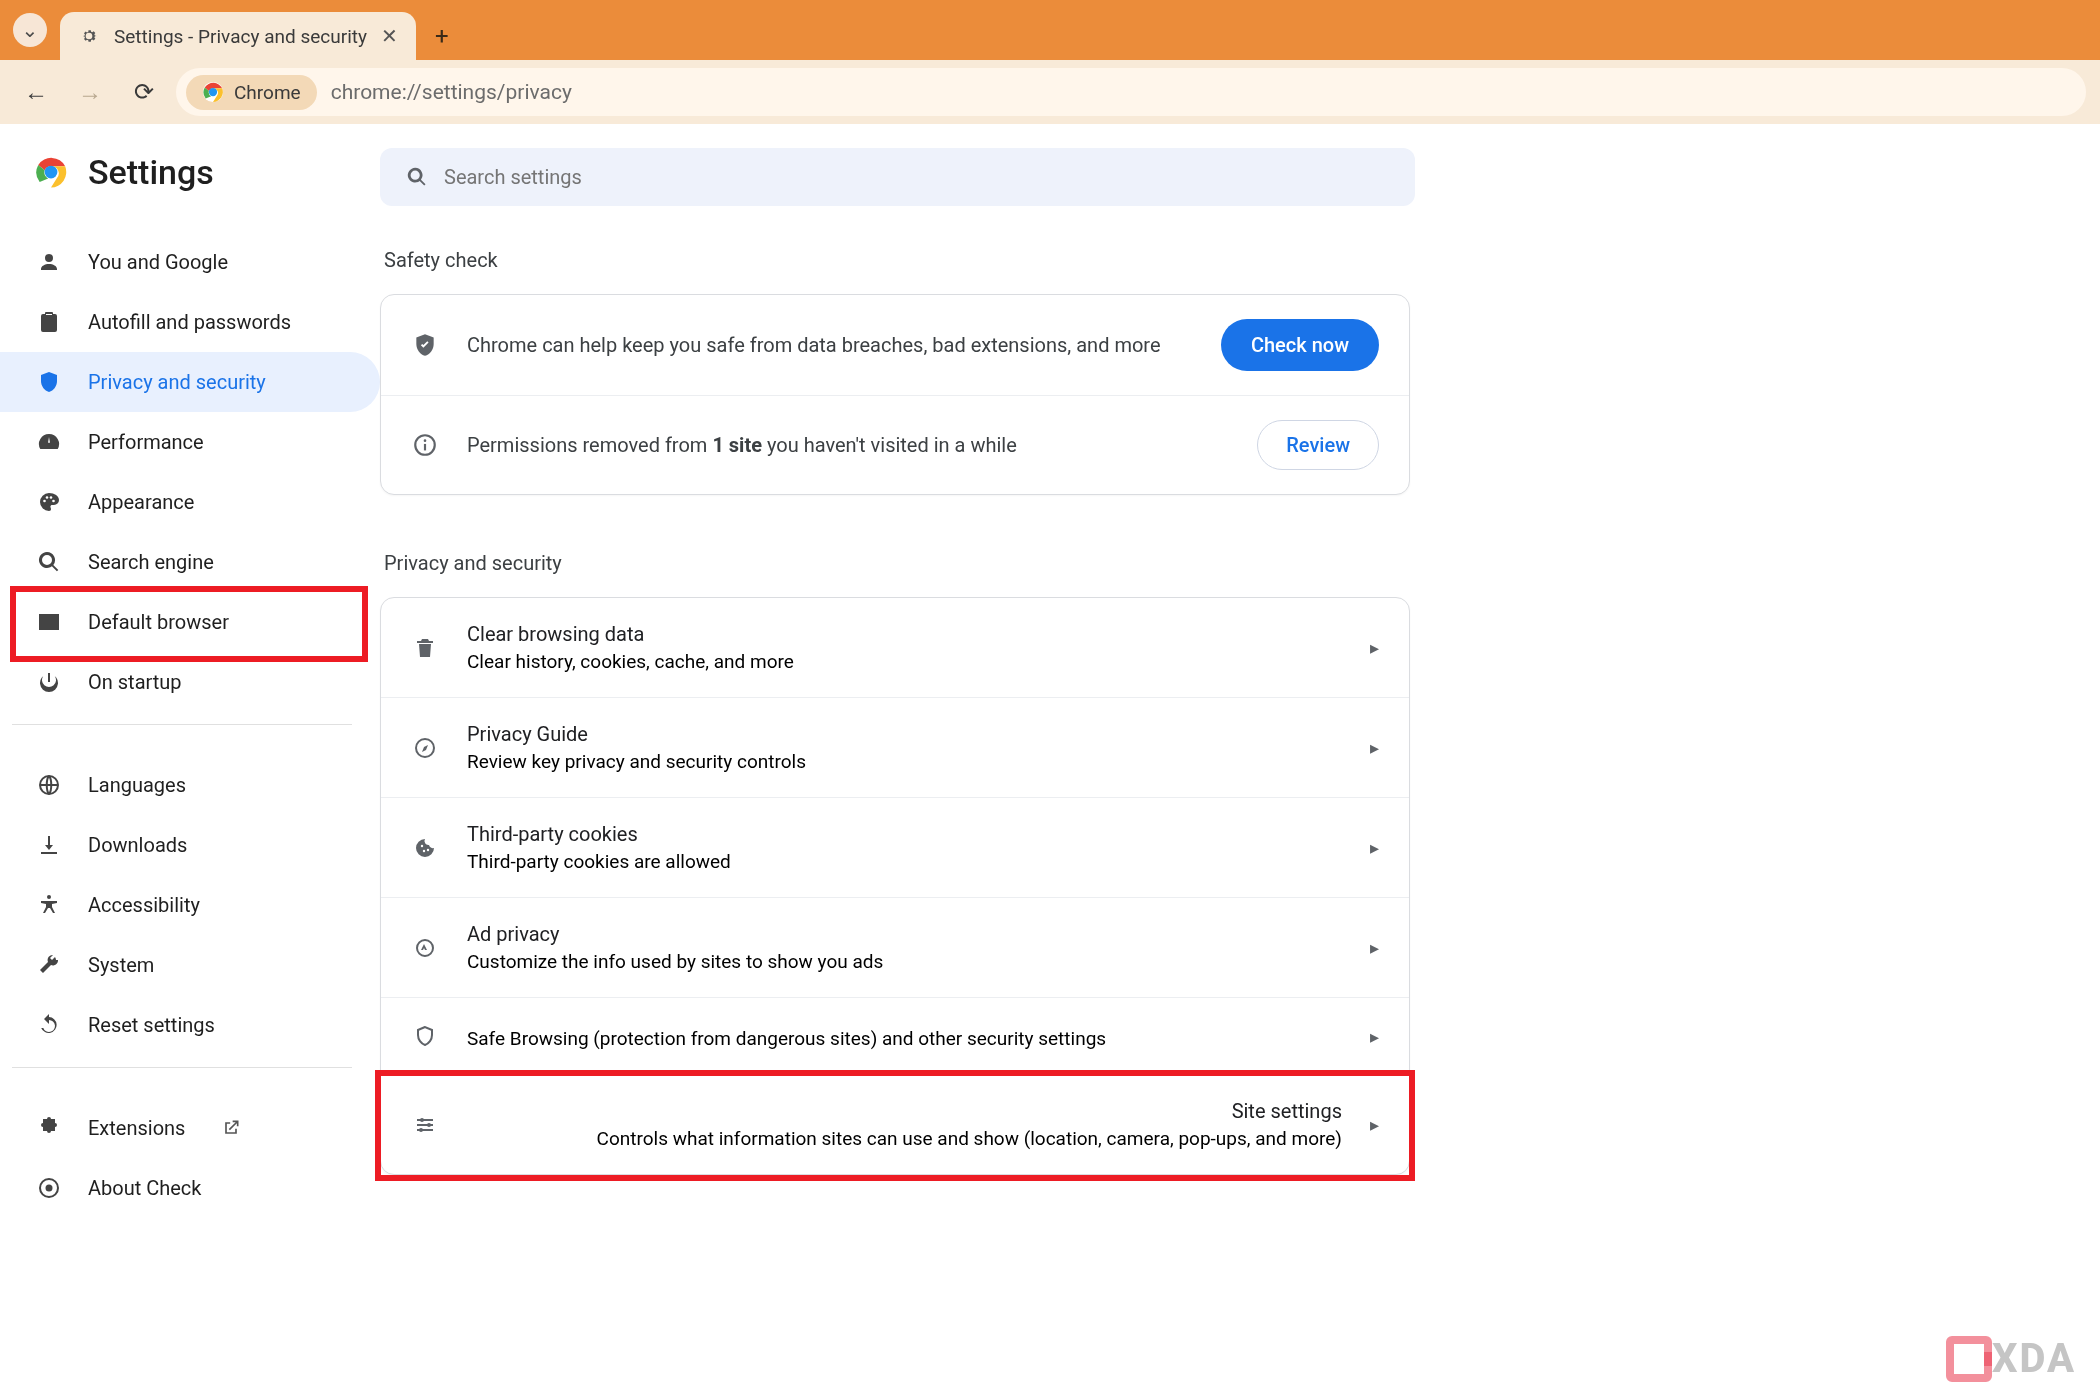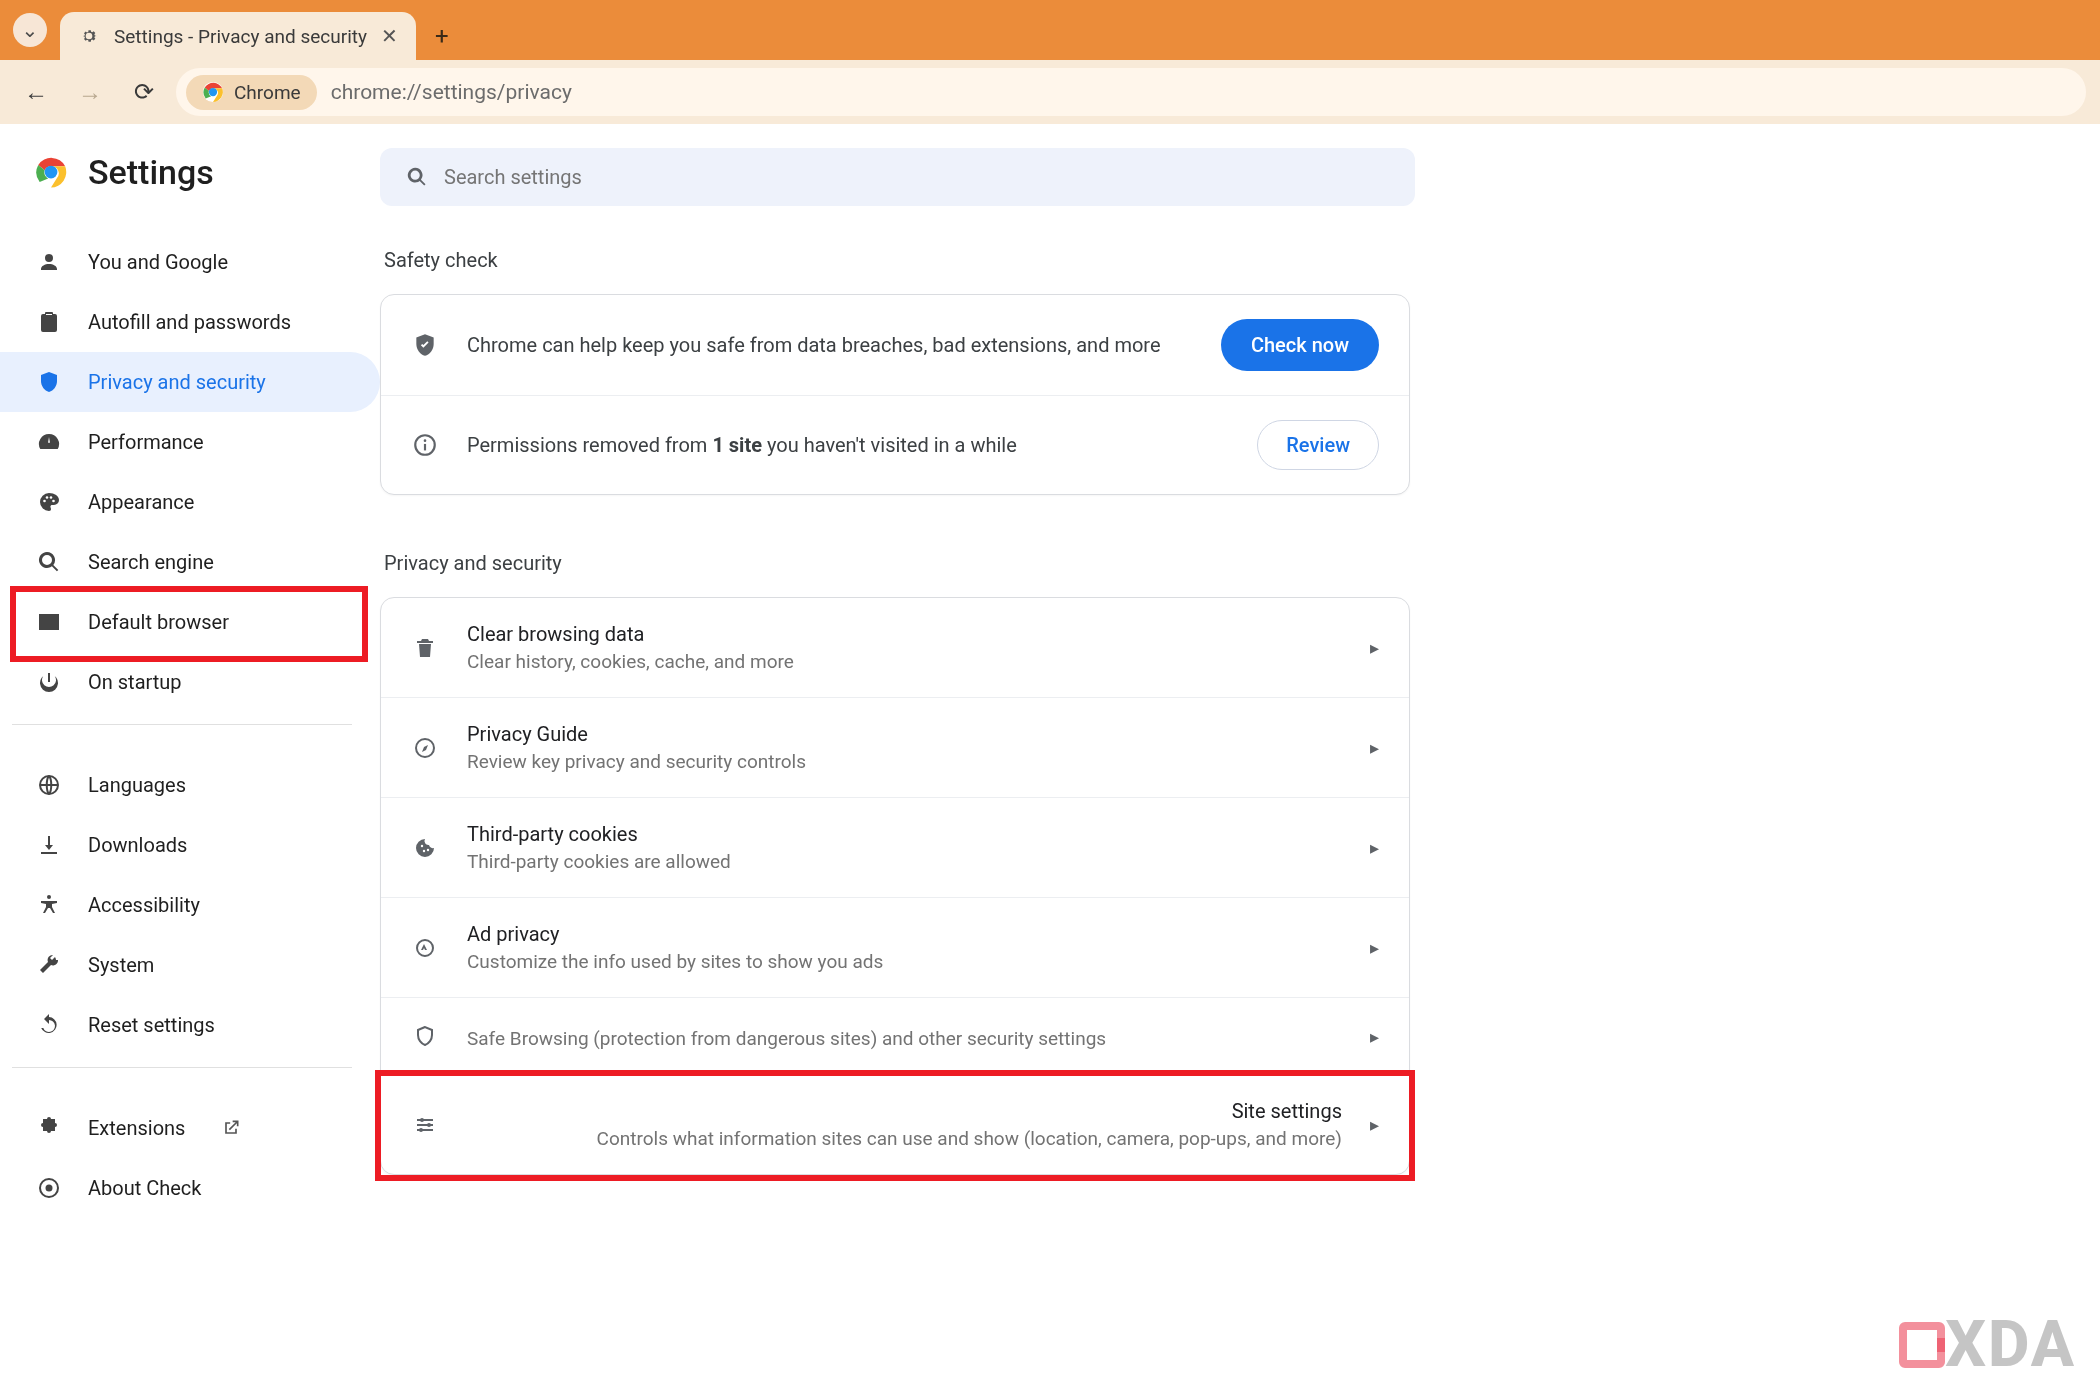--- a/index.html
+++ b/index.html
@@ -45,31 +45,31 @@
   .search input{ border:none; background:transparent; font-size:20px; color:#5f6368; outline:none; flex:1;}
   .sec-label{ font-size:20px; color:#3c4043; margin:0 0 22px 4px;}
 
   .card{ background:#fff; border:1px solid #dadce0; border-radius:14px; box-shadow:0 1px 2px rgba(0,0,0,0.04); max-width:1030px;}
   .card + .sec-label{ margin-top:56px;}
   .row{ display:flex; align-items:center; padding:24px 30px; gap:28px; border-top:1px solid #eceef1;}
   .row:first-child{ border-top:none;}
   .row .ic{ width:28px;height:28px;color:#5f6368;display:flex;align-items:center;justify-content:center;flex-shrink:0;}
   .row .txt{ flex:1;}
   .row .ttl{ font-size:20px; color:#202124;}
-  .row .sub{ font-size:19px; color:#737373; margin-top:4px;}
+  .row .sub{ font-size:19px; color:#000000; margin-top:4px;}
   .row .chev{ color:#5f6368; font-size:18px;}
   .btn-primary{ background:#1a73e8; color:#fff; border:none; border-radius:28px; padding:14px 30px; font-size:20px; font-weight:500;}
   .btn-outline{ background:#fff; color:#1a73e8; border:1px solid #cfd6e4; border-radius:28px; padding:12px 28px; font-size:20px; font-weight:500;}
   .safety .row .txt{ font-size:20px; color:#3c4043;}
   .bold{ font-weight:700;}
   .row.hl{ position:relative;text-align:right;}
   .row.hl::after{ content:""; position:absolute; left:-6px; right:-6px; top:-5px; bottom:-7px; border:6px solid #ed1c24; pointer-events:none;}
 
   
-  .wm{ position:absolute; right:24px; bottom:18px; display:flex; align-items:center; gap:0; font-size:64px; font-weight:800; letter-spacing:2px; color:rgba(150,150,150,0.55); font-family:Arial,sans-serif;}
+  .wm{ position:absolute; right:24px; bottom:18px; display:flex; align-items:center; gap:0; font-size:40px; font-weight:800; letter-spacing:2px; color:rgba(150,150,150,0.55); font-family:Arial,sans-serif;}
   .wm .sq{ width:46px;height:46px;border:8px solid rgba(235,70,90,0.6); border-radius:6px; position:relative;}
   .wm .sq::after{content:"";position:absolute;right:-8px;top:8px;bottom:8px;width:8px;background:rgba(235,70,90,0.6);}
 
   svg{display:block;}
 </style>
 </head>
 <body>
 
 <svg width="0" height="0" style="position:absolute">
 <defs>

